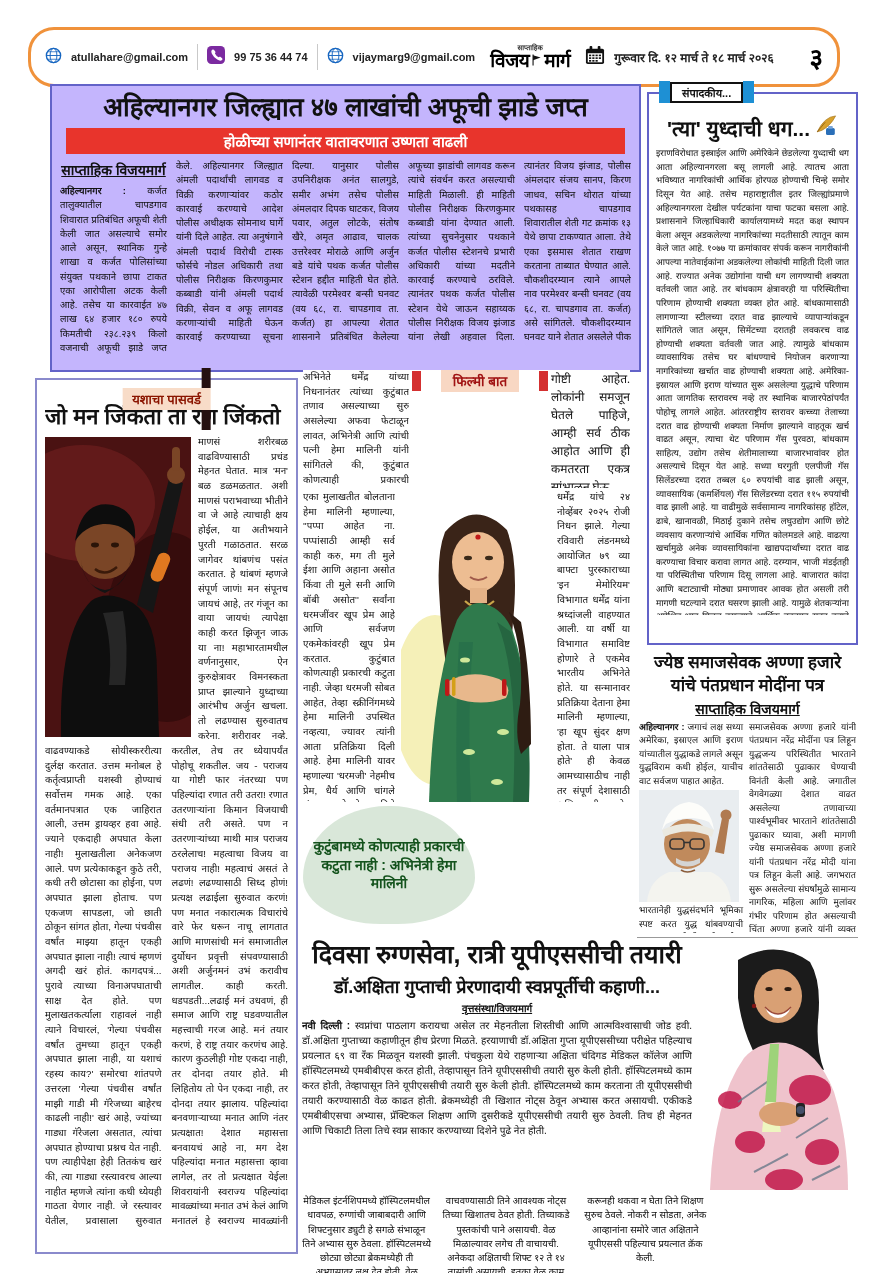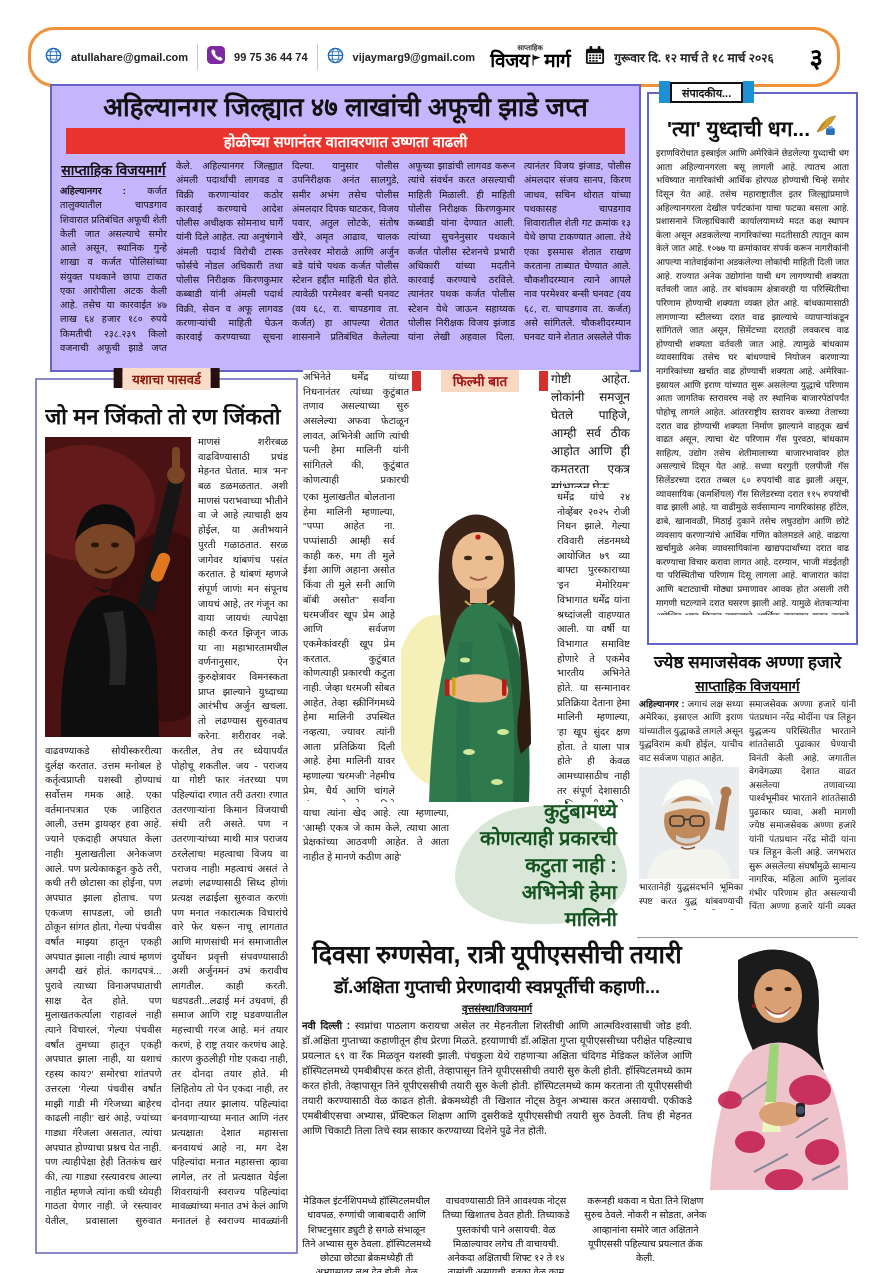--- a/index.html
+++ b/index.html
@@ -30,21 +30,21 @@
             background:#fff;padding:18px 7px 6px;}
   .edit-label{position:absolute;top:-13px;left:10px;display:flex;align-items:center;}
   .edit-label .bar{width:11px;height:22px;background:#1e90d4;}
   .edit-label .lbl{border:2px solid #111;background:#fff;font-size:11px;font-weight:bold;padding:1px 10px;}
   .edit-title{font-size:21px;font-weight:bold;text-align:center;margin:2px 0 5px;display:flex;
               align-items:center;justify-content:center;gap:4px;white-space:nowrap;overflow:hidden;}
   .edit-body{font-size:8.8px;line-height:1.55;height:468px;overflow:hidden;}
   
   .pass-box{position:absolute;left:35px;top:378px;width:263px;height:876px;border:2px solid #8a8acc;
             background:#fff;padding:16px 8px 6px;}
-  .pass-label{position:absolute;top:-12px;left:50%;transform:translateX(-50%);display:flex;align-items:flex-start;}
+  .pass-label{position:absolute;top:-12px;left:50%;transform:translateX(-50%);display:flex;align-items:flex-end;flex-direction:column;}
   .pass-label .bar{width:9px;height:20px;background:#251010;}
   .pass-label .lbl{background:#f8dcc8;color:#8b1500;font-size:13px;font-weight:bold;padding:2px 10px;white-space:nowrap;}
   .pass-head{font-size:22px;font-weight:bold;text-align:center;white-space:nowrap;overflow:hidden;margin:4px 0 5px;}
   .pass-b1{display:flow-root;font-size:9.8px;line-height:1.5;}
   .pass-photo{float:left;width:146px;height:300px;margin:2px 7px 3px 0;}
   .pass-b1-text{overflow:hidden;max-height:304px;}
   .pass-b2{column-count:2;column-gap:10px;font-size:9.8px;line-height:1.5;margin-top:4px;height:498px;overflow:hidden;}
   
   .filmi-box{position:absolute;left:303px;top:370px;width:327px;height:565px;background:#fff;}
   .filmi-toprow{display:flex;gap:7px;}
@@ -54,22 +54,22 @@
   .filmi-label .bar{width:9px;height:20px;background:#d43030;}
   .filmi-label .lbl{background:#f8d7c3;color:#a01313;font-size:13.5px;font-weight:bold;padding:2px 12px;white-space:nowrap;}
   .filmi-tr{flex:1;font-size:12px;line-height:1.5;height:118px;overflow:hidden;font-family:Liberation Serif, serif;}
   .filmi-midrow{display:flex;gap:6px;margin-top:2px;}
   .filmi-ml{width:92px;font-size:9.8px;line-height:1.5;height:312px;overflow:hidden;}
   .hema-photo{width:150px;height:312px;flex:0 0 150px;}
   .filmi-mr{flex:1;font-size:9.8px;line-height:1.5;height:312px;overflow:hidden;}
   .filmi-botrow{display:flex;gap:6px;margin-top:4px;}
   .filmi-bl{width:146px;font-size:9.8px;line-height:1.5;height:120px;overflow:hidden;}
   .quote-dome{width:172px;height:118px;background:#d9e7d9;border-radius:50% 50% 46% 46% / 62% 62% 40% 40%;
-              display:flex;align-items:center;justify-content:center;text-align:right;
-              color:#14531d;font-size:20px;font-weight:bold;line-height:1.35;padding:8px 10px;}
+              display:flex;align-items:center;justify-content:center;text-align:center;
+              color:#14531d;font-size:14px;font-weight:bold;line-height:1.35;padding:8px 10px;}
   
   .anna-box{position:absolute;left:637px;top:650px;width:221px;height:288px;background:#fff;
             border-bottom:1px solid #999;padding:2px 2px 4px;}
   .anna-head{font-size:17px;font-weight:bold;text-align:center;line-height:1.35;white-space:nowrap;overflow:hidden;}
   .anna-cols{display:flex;gap:6px;margin-top:2px;height:212px;overflow:hidden;}
   .anna-l{width:104px;font-size:9px;line-height:1.5;}
   .anna-photo{width:100px;height:112px;margin:2px 0;}
   .anna-r{flex:1;font-size:9px;line-height:1.5;}
   
   .upsc-box{position:absolute;left:302px;top:938px;width:556px;height:325px;background:#fff;}
@@ -262,27 +262,27 @@
           <path d="M46 192 Q70 178 98 189 Q112 196 105 208 Q80 217 54 208 Q42 202 46 192 Z" fill="#e8b88c"></path>
           <rect x="44" y="189" width="4.5" height="17" rx="2" fill="#c01818"></rect>
           <rect x="51" y="187" width="3.5" height="19" rx="1.7" fill="#d4a017"></rect>
           <rect x="101" y="189" width="4.5" height="17" rx="2" fill="#c01818"></rect>
           <path d="M108 122 Q124 164 119 214 Q113 244 120 264 L130 254 Q130 184 120 132 Z" fill="#2e1c12"></path>
         </svg>
       </div>
       <div class="filmi-mr jt">धर्मेंद्र यांचे २४ नोव्हेंबर २०२५ रोजी निधन झाले. गेल्या रविवारी लंडनमध्ये आयोजित ७९ व्या बाफ्टा पुरस्काराच्या 'इन मेमोरियम' विभागात धर्मेंद्र यांना श्रध्दांजली वाहण्यात आली. या वर्षी या विभागात समाविष्ट होणारे ते एकमेव भारतीय अभिनेते होते. या सन्मानावर प्रतिक्रिया देताना हेमा मालिनी म्हणाल्या, 'हा खूप सुंदर क्षण होता. ते याला पात्र होते' ही केवळ आमच्यासाठीच नाही तर संपूर्ण देशासाठी अभिमानाची गोष्ट आहे. धर्मेंद्र यांचे चाहते केवळ भारतातच नव्हे, तर जगभरात होते.' हेमा मालिनी यांनी हे देखील सांगितले की, धर्मेंद्र यांच्यासोबत शेवटच्या वेळी स्क्रीन शेअर करु शकल्या नाहीत</div>
     </div>
     <div class="filmi-botrow">
-      <div class="filmi-bl jt">याचा त्यांना खेद आहे. त्या म्हणाल्या, 'आम्ही एकत्र जे काम केले, त्याचा आता प्रेक्षकांच्या आठवणी आहेत. ते आता नाहीत हे मानणे कठीण आहे'</div>
       <div class="quote-dome">कुटुंबामध्ये कोणत्याही प्रकारची कटुता नाही : अभिनेत्री हेमा मालिनी</div>
     </div>
   </div>
 
   <div class="anna-box">
     <div class="anna-head">ज्येष्ठ समाजसेवक अण्णा हजारे</div>
+    <div class="anna-head">यांचे पंतप्रधान मोदींना पत्र</div>
     <div class="byline">साप्ताहिक विजयमार्ग</div>
     <div class="anna-cols">
       <div class="anna-l jt">
         <b>अहिल्यानगर :</b>
         <span>जगाचं लक्ष सध्या अमेरिका, इस्राएल आणि इराण यांच्यातील युद्धाकडे लागले असून युद्धविराम कधी होईल, याचीच वाट सर्वजण पाहात आहेत.</span>
         <div class="anna-photo">
           <svg viewBox="0 0 100 112" width="100" height="112" preserveAspectRatio="none">
             <rect width="100" height="112" fill="#e9edf0"></rect>
             <path d="M8 112 Q10 90 30 82 L72 82 Q90 90 92 112 Z" fill="#f4f4ef"></path>
             <path d="M76 62 L83 28 L90 30 L85 64 Z" fill="#b07a50"></path>

